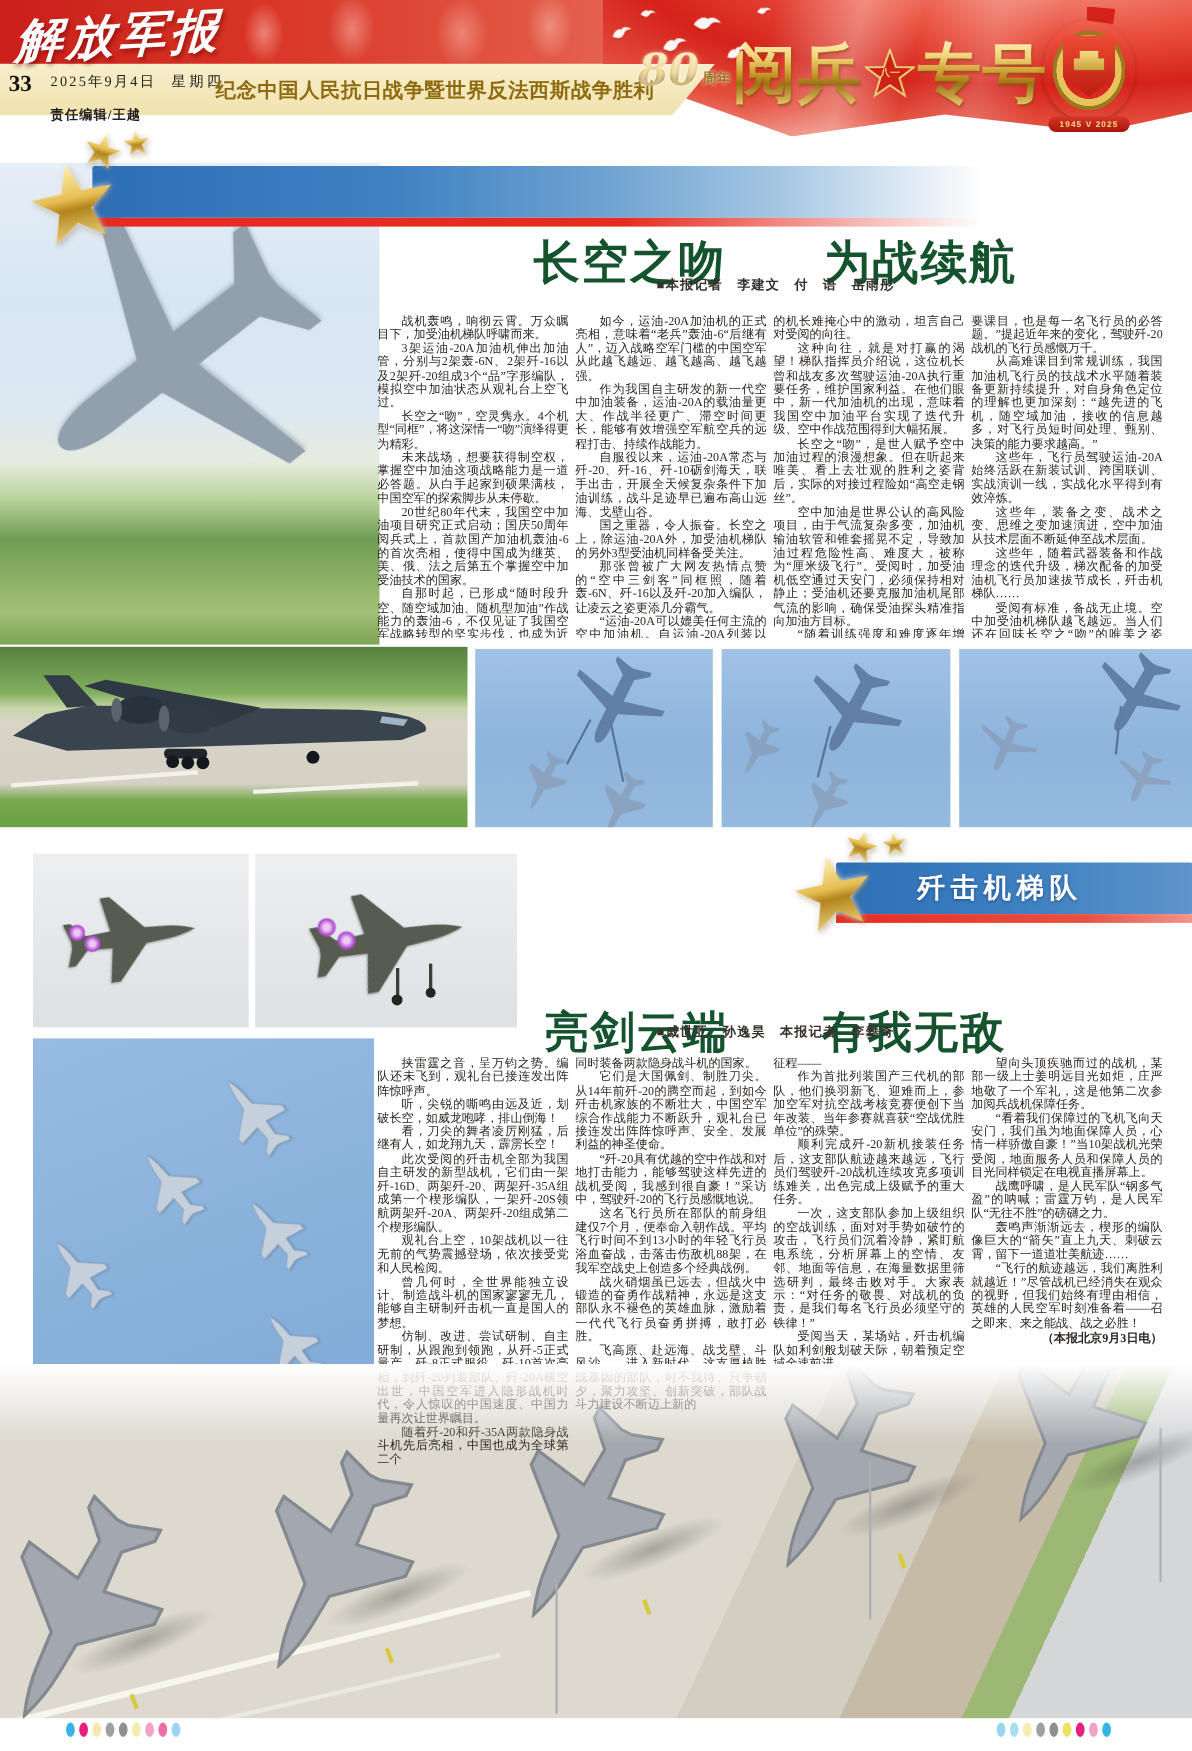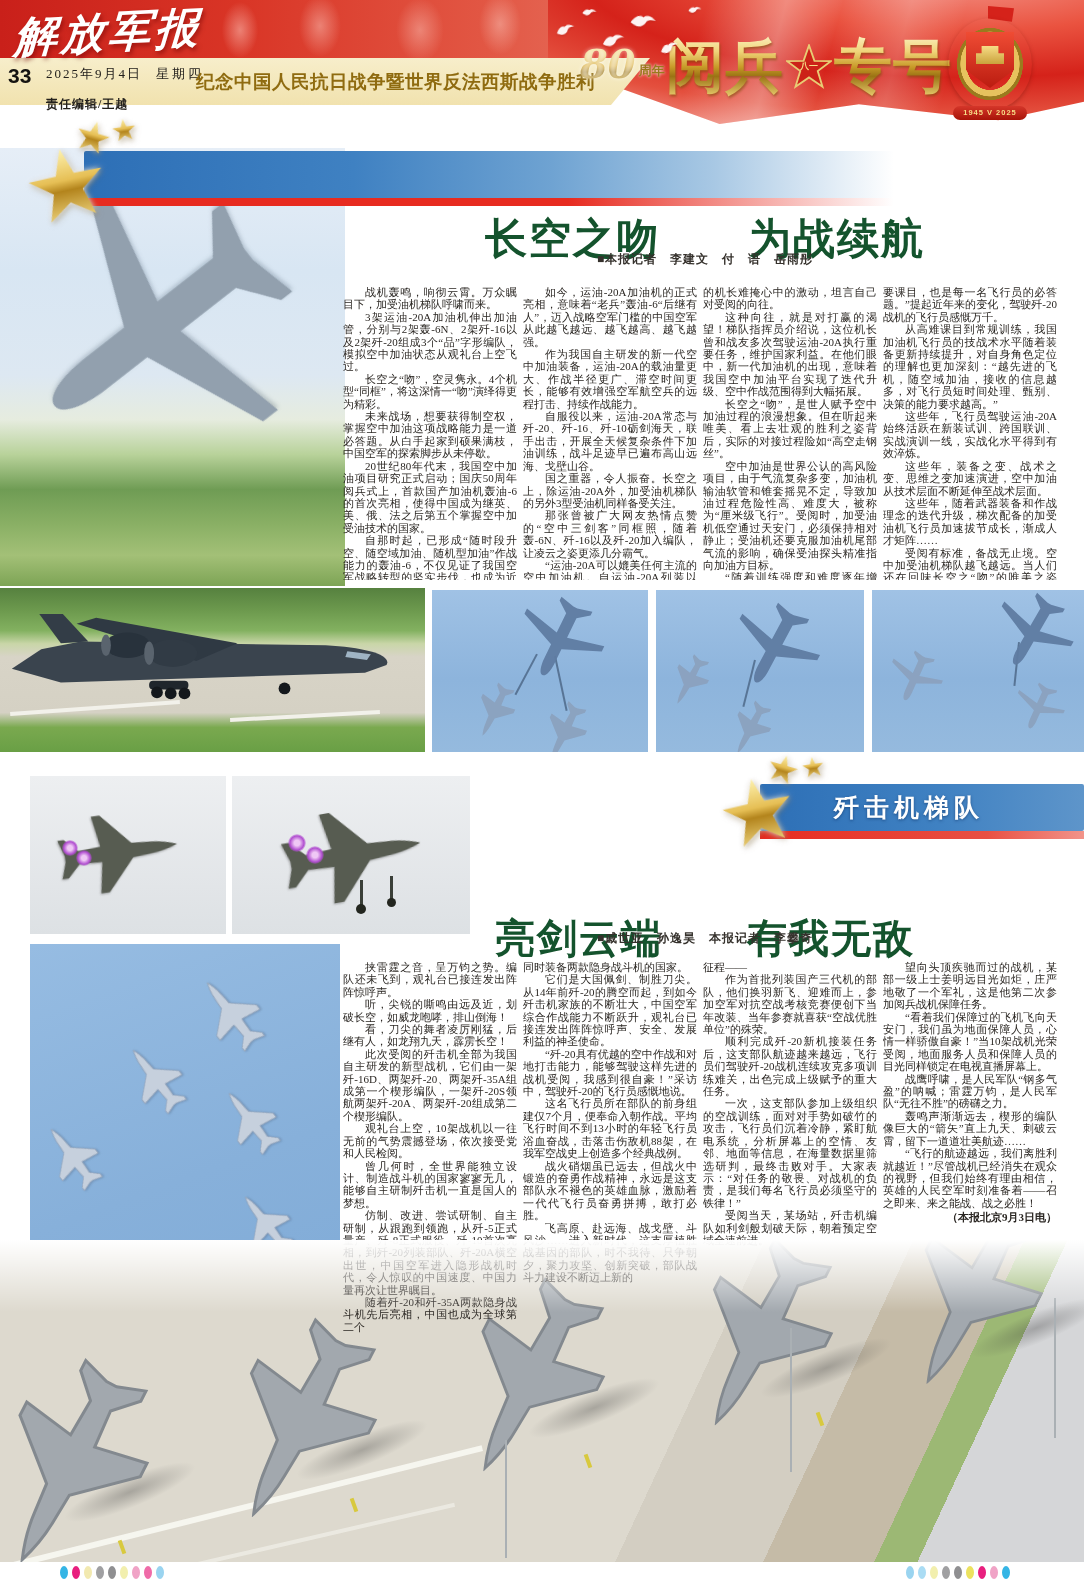--- a/index.html
+++ b/index.html
@@ -19,21 +19,21 @@
     background:radial-gradient(130% 150% at 78% -20%,#f4968a 0%,#ea5340 30%,#d5221a 55%,#e4503e 75%,#f2968a 92%,#f9c8be 100%);
     clip-path:polygon(0 0,100% 0,100% 82%,84% 97%,58% 84%,32% 100%,14% 72%,0 60%);}
   .silk::after{content:"";position:absolute;inset:0;
     background:linear-gradient(105deg,transparent 28%,rgba(255,255,255,.32) 42%,transparent 52%,rgba(255,255,255,.2) 64%,transparent 74%);}
   .mast-name{position:absolute;left:14px;top:4px;z-index:3;color:#fff;
     font-family:"DejaVu Serif",serif;font-size:43px;font-weight:bold;font-style:italic;letter-spacing:4px;
     transform:rotate(-3deg) skewX(-6deg);text-shadow:2px 3px 4px rgba(110,0,0,.5);}
   .info-band{position:absolute;left:0;top:58px;width:650px;height:47px;z-index:2;
     background:linear-gradient(180deg,#f7eecb 0%,#f1e2ae 100%);
     clip-path:polygon(0 0,100% 0,94% 100%,0 100%);}
-  .page-num{position:absolute;left:8px;top:64px;z-index:3;font-family:Liberation Sans, sans-serif;
+  .page-num{position:absolute;left:8px;top:64px;z-index:3;font-family:Liberation Serif, serif;
     font-size:21px;font-weight:bold;color:#151310;}
   .date-line{position:absolute;left:46px;top:65px;z-index:3;font-size:13px;color:#23201c;letter-spacing:2px;}
   .date-line .weekday{margin-left:14px;letter-spacing:3px;}
   .editor-line{position:absolute;left:46px;top:96px;z-index:3;font-size:12px;font-weight:bold;color:#23201c;letter-spacing:1px;}
   .commem{position:absolute;left:196px;top:69px;z-index:3;font-family:"Liberation Sans",sans-serif;
     font-size:18.5px;font-weight:bold;color:#8f6b10;letter-spacing:0.5px;}
   .anniv{position:absolute;left:580px;top:44px;z-index:3;display:flex;align-items:flex-end;}
   .anniv-num{font-family:"DejaVu Serif",serif;font-style:italic;font-weight:bold;font-size:40px;line-height:40px;
     background:linear-gradient(180deg,#fdf2b2,#d9ad3c 55%,#9a7314 70%,#ecd17c);
     -webkit-background-clip:text;background-clip:text;color:transparent;text-shadow:0 0 4px rgba(255,255,255,.6);}
@@ -261,21 +261,21 @@
         <p>这种向往，就是对打赢的渴望！梯队指挥员介绍说，这位机长曾和战友多次驾驶运油-20A执行重要任务，维护国家利益。在他们眼中，新一代加油机的出现，意味着我国空中加油平台实现了迭代升级、空中作战范围得到大幅拓展。</p>
         <p>长空之“吻”，是世人赋予空中加油过程的浪漫想象。但在听起来唯美、看上去壮观的胜利之姿背后，实际的对接过程险如“高空走钢丝”。</p>
         <p>空中加油是世界公认的高风险项目，由于气流复杂多变，加油机输油软管和锥套摇晃不定，导致加油过程危险性高、难度大，被称为“厘米级飞行”。受阅时，加受油机低空通过天安门，必须保持相对静止；受油机还要克服加油机尾部气流的影响，确保受油探头精准指向加油方目标。</p>
         <p>“随着训练强度和难度逐年增加，加受油训练如今已成为空军飞行训练的重</p>
       </div>
     <div class="col">
         <p class="cont">要课目，也是每一名飞行员的必答题。”提起近年来的变化，驾驶歼-20战机的飞行员感慨万千。</p>
         <p>从高难课目到常规训练，我国加油机飞行员的技战术水平随着装备更新持续提升，对自身角色定位的理解也更加深刻：“越先进的飞机，随空域加油，接收的信息越多，对飞行员短时间处理、甄别、决策的能力要求越高。”</p>
         <p>这些年，飞行员驾驶运油-20A始终活跃在新装试训、跨国联训、实战演训一线，实战化水平得到有效淬炼。</p>
         <p>这些年，装备之变、战术之变、思维之变加速演进，空中加油从技术层面不断延伸至战术层面。</p>
-        <p>这些年，随着武器装备和作战理念的迭代升级，梯次配备的加受油机飞行员加速拔节成长，渐成人才矩阵……</p>
+        <p>这些年，随着武器装备和作战理念的迭代升级，梯次配备的加受油机飞行员加速拔节成长，歼击机梯队……</p>
         <p>受阅有标准，备战无止境。空中加受油机梯队越飞越远。当人们还在回味长空之“吻”的唯美之姿时，他们已高飞远航，踏上新的征程。</p>
       </div>
   </div>
 
   <div class="photo photoA">
     <svg class="planeA" width="300" height="282" viewBox="0 0 64 60">
         <use href="#transport"></use>
       </svg>
   </div>
   <div class="photo photoB">

